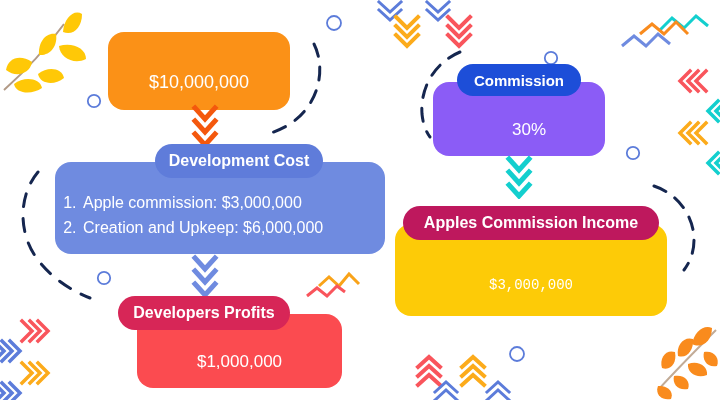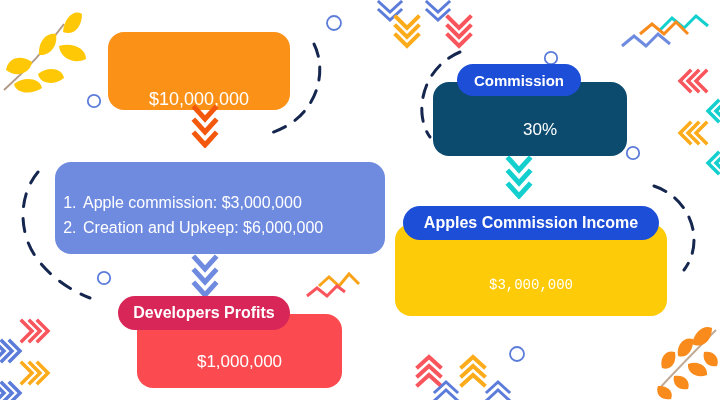--- a/index.html
+++ b/index.html
@@ -327,48 +327,49 @@
     <svg width="30" height="44" viewBox="0 0 30 44">
       <g stroke="#13cfce" stroke-width="5" fill="none" stroke-linecap="square">
         <polyline points="5,4 15,15 25,4"></polyline>
           <polyline points="5,17 15,28 25,17"></polyline>
           <polyline points="5,30 15,41 25,30"></polyline>
       </g>
     </svg>
   </div>
 
   <div class="card" style="left:108px;top:14px;width:182px;height:96px;">
-    <div class="card-body" style="width:182px;height:78px;background:#fb9117;align-items:flex-end;">
+    <div class="card-body" style="width:182px;height:78px;background:#fb9117;">
       <div class="card-value" style="font-size:18px;padding-top:22px;">$10,000,000</div>
     </div>
   </div>
 
   <div class="card" style="left:55px;top:144px;width:298px;height:110px;">
     <div class="card-body" style="width:330px;height:92px;background:#6f8be0;">
       <ol class="card-list" style="font-size:16px;padding-top:16px;">
         <li>Apple commission: $3,000,000</li>
         <li>Creation and Upkeep: $6,000,000</li>
       </ol>
     </div>
+    <div class="card-pill" style="left:100px;top:0px;width:168px;height:34px;background:#5f7cda;font-size:16px;">Development Cost</div>
   </div>
 
   <div class="card" style="left:101px;top:296px;width:205px;height:92px;">
     <div class="card-body" style="width:205px;height:74px;background:#fb4b50;margin-left:36px;">
       <div class="card-value" style="font-size:17px;padding-top:22px;">$1,000,000</div>
     </div>
     <div class="card-pill" style="left:17px;top:0px;width:172px;height:34px;background:#d72657;font-size:16px;">Developers Profits</div>
   </div>
 
   <div class="card" style="left:433px;top:64px;width:172px;height:92px;">
-    <div class="card-body" style="width:194px;height:74px;background:#0c4a6e;padding-left:20px;">
+    <div class="card-body" style="width:172px;height:74px;background:#8b5cf6;padding-left:20px;">
       <div class="card-value" style="font-size:17px;padding-top:22px;">30%</div>
     </div>
     <div class="card-pill" style="left:24px;top:0px;width:124px;height:32px;background:#1d4ed8;font-size:15px;">Commission</div>
   </div>
 
   <div class="card" style="left:395px;top:206px;width:272px;height:110px;">
     <div class="card-body" style="width:272px;height:92px;background:#fdcb07;">
       <div class="card-value" style="font-size:14px;padding-top:30px;font-family:Liberation Mono, monospace;">$3,000,000</div>
     </div>
-    <div class="card-pill" style="left:8px;top:0px;width:256px;height:34px;background:#1d4ed8;font-size:16px;">Apples Commission Income</div>
+    <div class="card-pill" style="left:8px;top:0px;width:256px;height:34px;background:#be185d;font-size:16px;">Apples Commission Income</div>
   </div>
 
 </div>
 
 </body></html>

